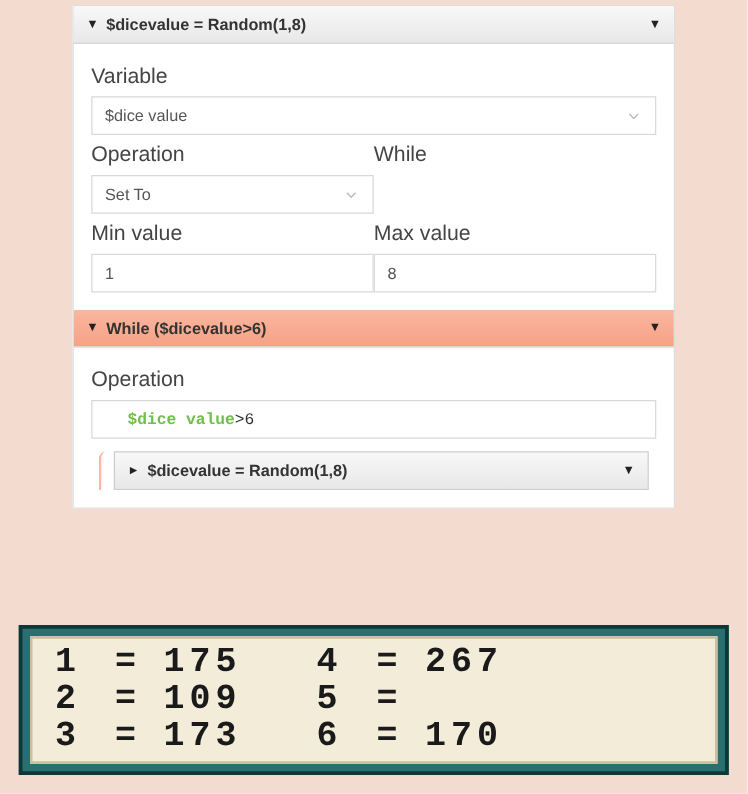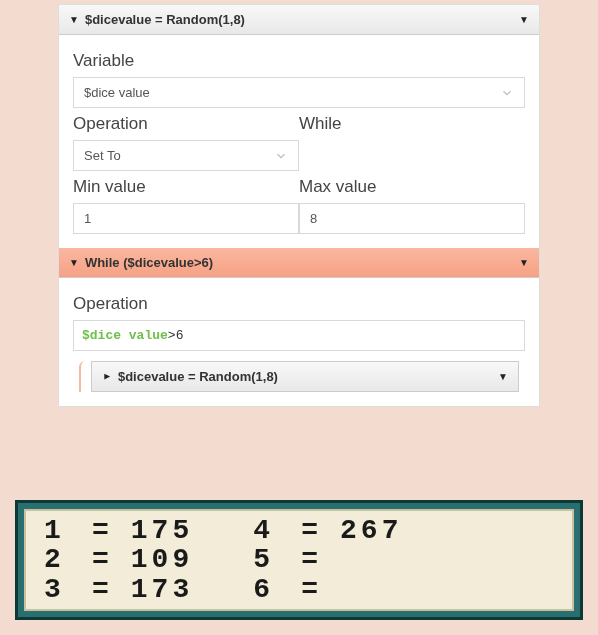--- a/index.html
+++ b/index.html
@@ -49,21 +49,21 @@
     cursor: pointer;
   }
   .select .chev {
     color: #bbb;
   }
   .input { cursor: text; }
   .row2 { display: flex; }
   .col { flex: 1; }
   .expr-box {
     border: 1px solid #d9d9d9;
-    padding: 7px 8px;
+    padding: 7px 28px;
     font-family: "Courier New", monospace;
     font-size: 13px;
   }
   .expr-var { color: #6fbf4a; font-weight: bold; }
   .nested {
     margin: 10px 6px 0 6px;
     padding-left: 10px;
     border-left: 2px solid #f7b8a6;
     border-top-left-radius: 6px;
   }
@@ -210,16 +210,17 @@
     </div>
     <div class="crow">
       <div class="cell">
         <span class="k">3</span>
           <span class="eq">=</span>
           <span>173</span>
       </div>
       <div class="cell">
         <span class="k">6</span>
           <span class="eq">=</span>
+          <span>170</span>
       </div>
     </div>
   </div>
 </div>
 
 </body></html>

